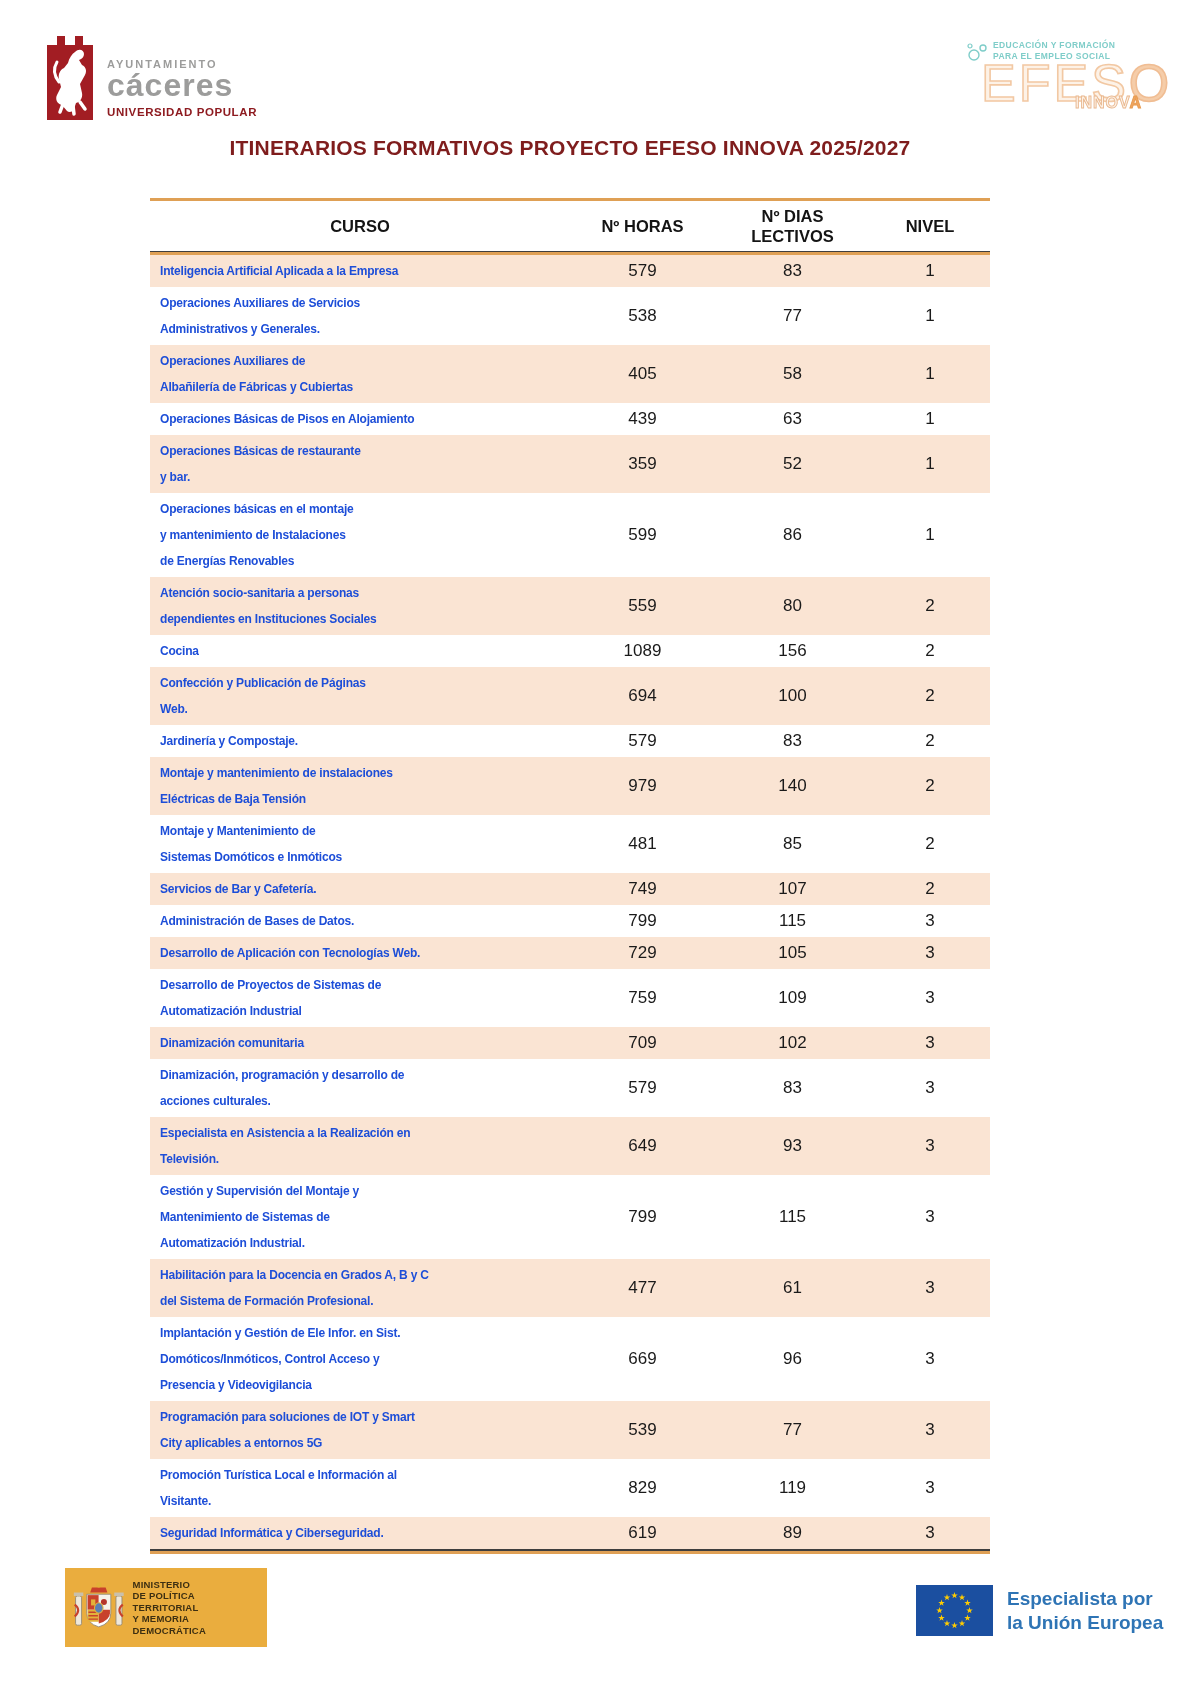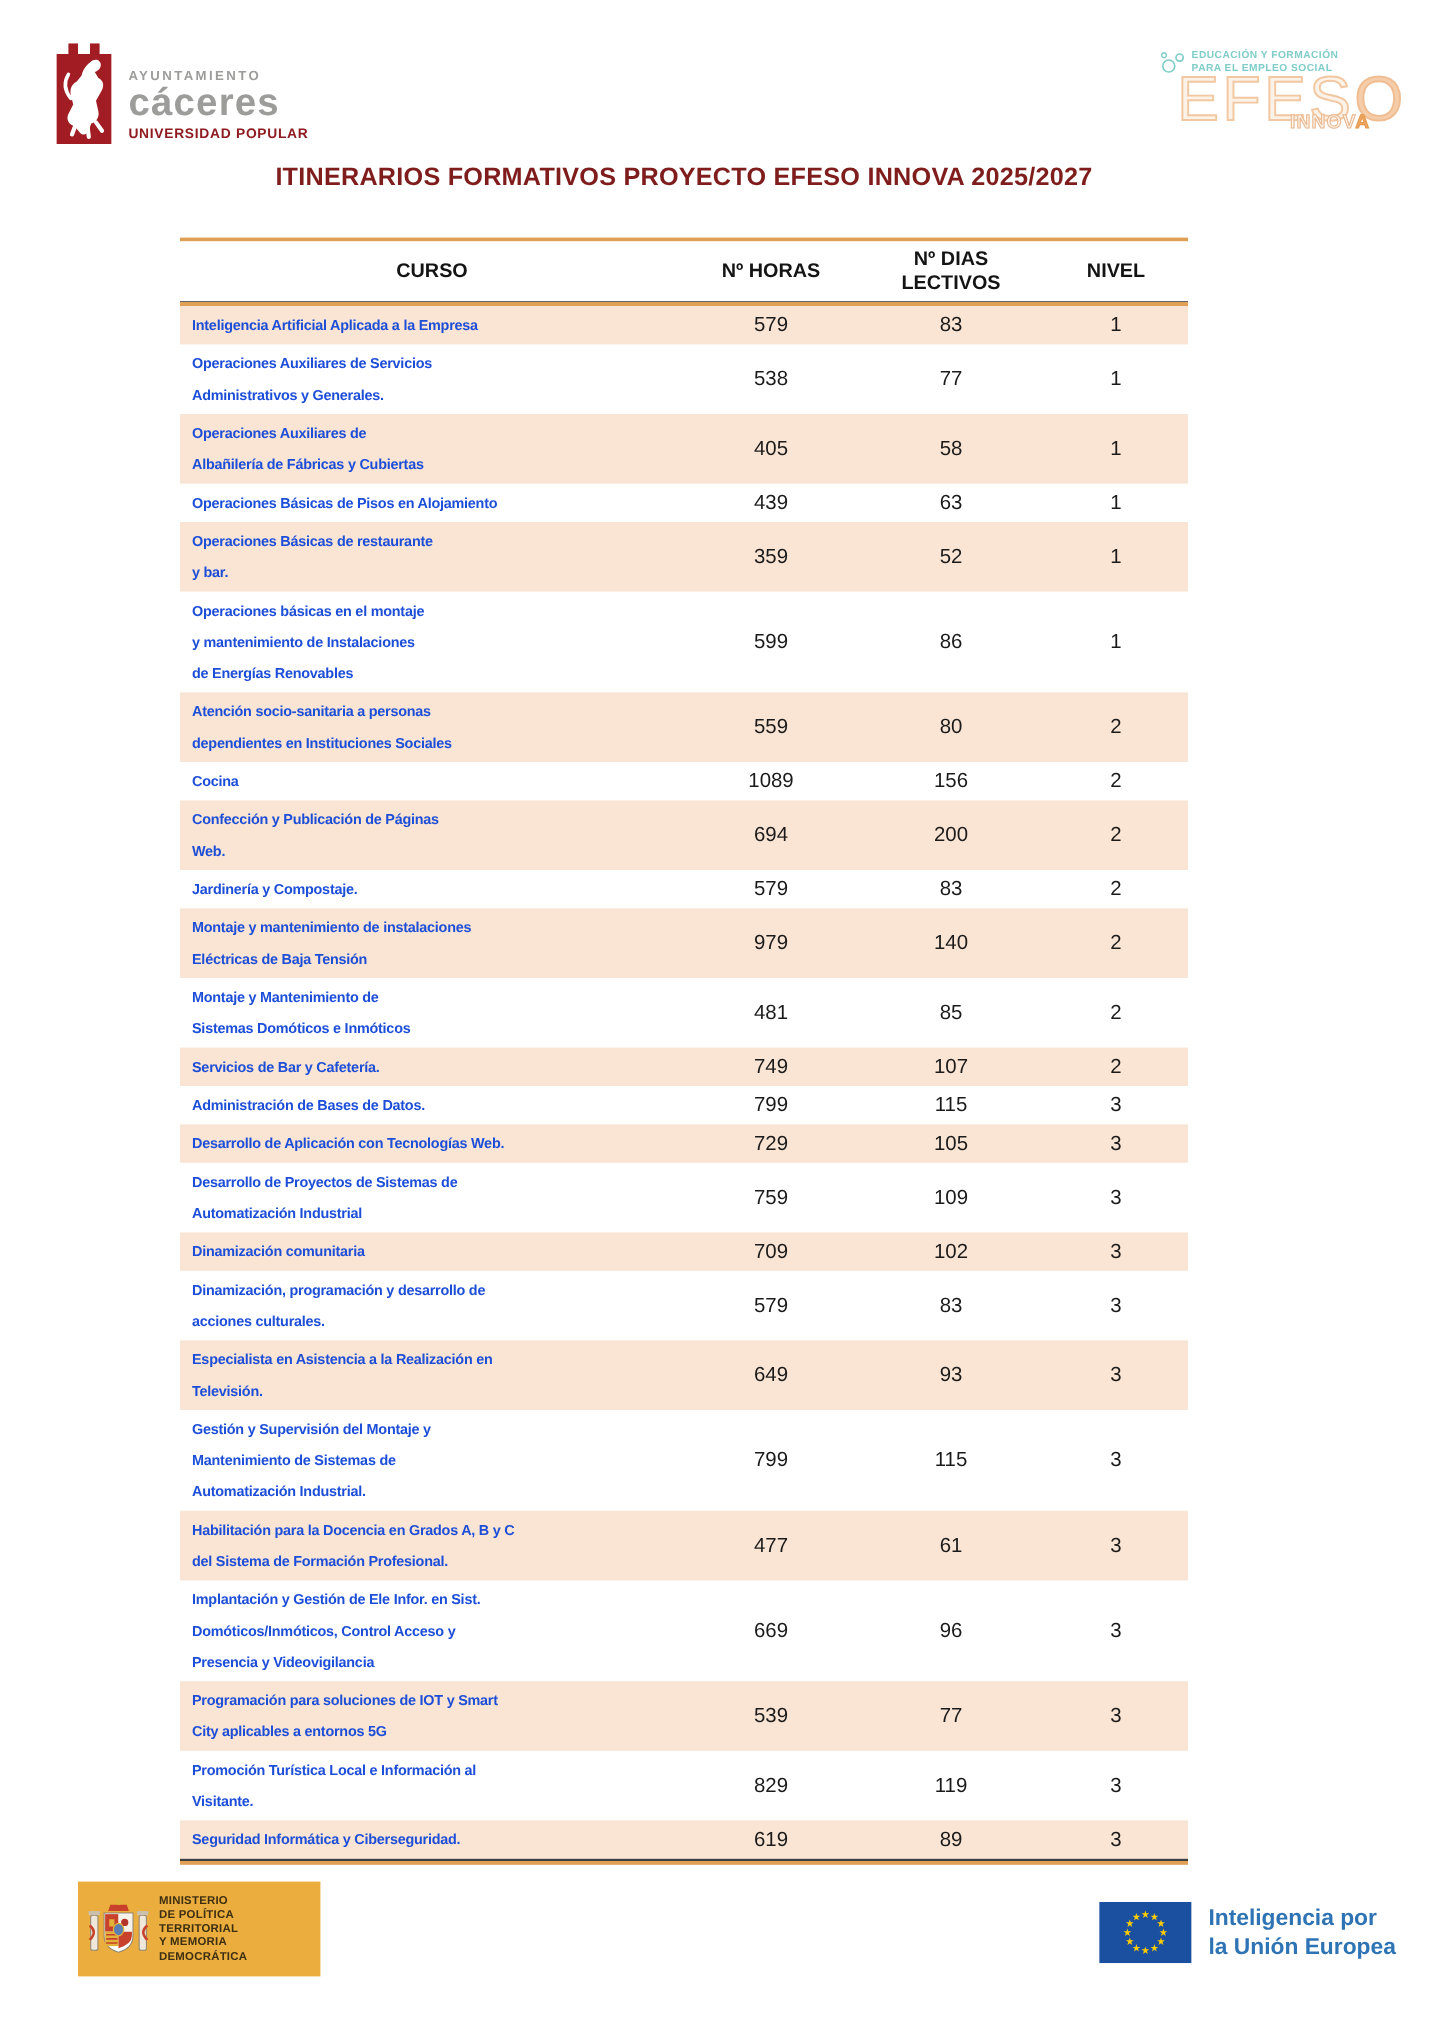--- a/index.html
+++ b/index.html
@@ -156,21 +156,21 @@
         <div class="t-row">
     <div class="c-curso">Cocina</div>
     <div class="c-num">1089</div>
     <div class="c-num">156</div>
     <div class="c-num">2</div>
   </div>
         <div class="t-row shaded">
     <div class="c-curso">Confección y Publicación de Páginas
 Web.</div>
     <div class="c-num">694</div>
-    <div class="c-num">200</div>
+    <div class="c-num">100</div>
     <div class="c-num">2</div>
   </div>
         <div class="t-row">
     <div class="c-curso">Jardinería y Compostaje.</div>
     <div class="c-num">579</div>
     <div class="c-num">83</div>
     <div class="c-num">2</div>
   </div>
         <div class="t-row shaded">
     <div class="c-curso">Montaje y mantenimiento de instalaciones
@@ -319,18 +319,18 @@
             <polygon points="38.50,37.10 39.29,39.41 41.73,39.45 39.78,40.92 40.50,43.25 38.50,41.85 36.50,43.25 37.22,40.92 35.27,39.45 37.71,39.41"></polygon>
             <polygon points="31.00,35.09 31.79,37.40 34.23,37.44 32.28,38.91 33.00,41.24 31.00,39.84 29.00,41.24 29.72,38.91 27.77,37.44 30.21,37.40"></polygon>
             <polygon points="25.51,29.60 26.30,31.91 28.74,31.95 26.79,33.42 27.51,35.75 25.51,34.35 23.51,35.75 24.23,33.42 22.28,31.95 24.72,31.91"></polygon>
             <polygon points="23.50,22.10 24.29,24.41 26.73,24.45 24.78,25.92 25.50,28.25 23.50,26.85 21.50,28.25 22.22,25.92 20.27,24.45 22.71,24.41"></polygon>
             <polygon points="25.51,14.60 26.30,16.91 28.74,16.95 26.79,18.42 27.51,20.75 25.51,19.35 23.51,20.75 24.23,18.42 22.28,16.95 24.72,16.91"></polygon>
             <polygon points="31.00,9.11 31.79,11.42 34.23,11.46 32.28,12.93 33.00,15.26 31.00,13.86 29.00,15.26 29.72,12.93 27.77,11.46 30.21,11.42"></polygon>
           </g>
       </g>
     </svg>
     <div class="eu-text">
-      <div>Inteligencia por</div>
+      <div>Especialista por</div>
       <div>la Unión Europea</div>
     </div>
   </div>
 
 </div>
 
 </body></html>

